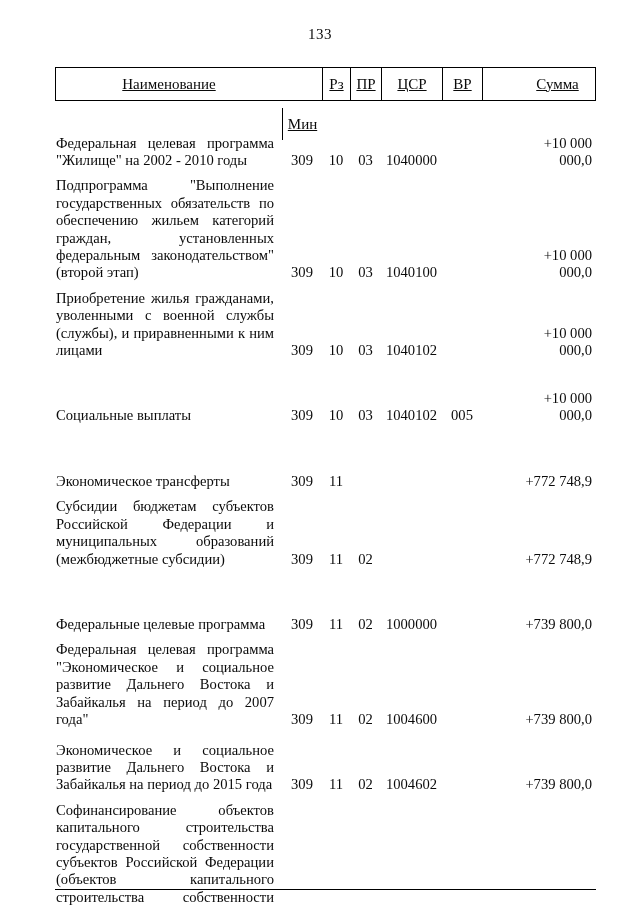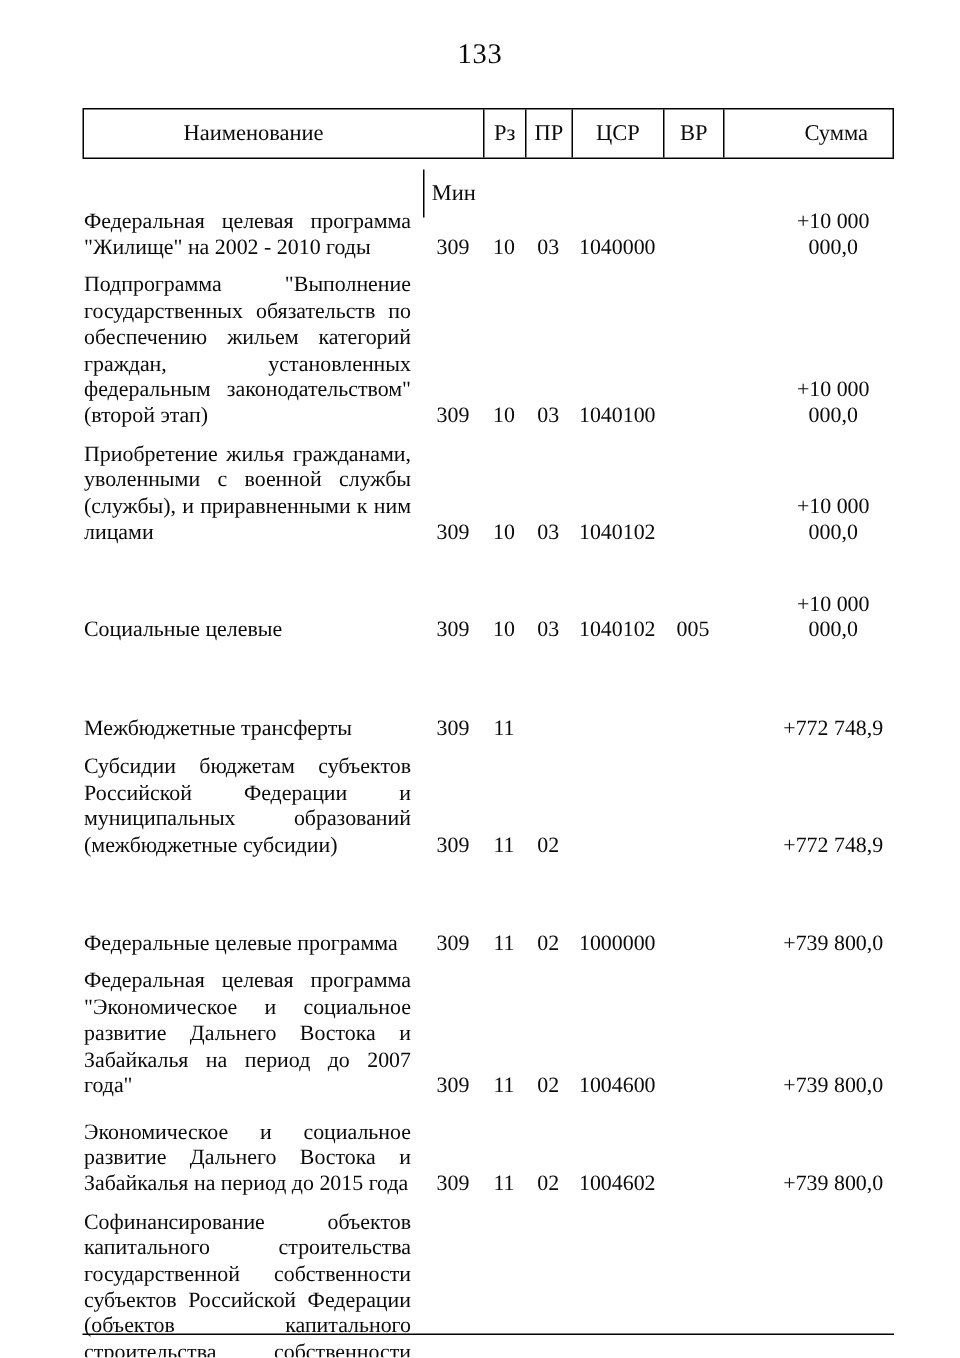--- a/index.html
+++ b/index.html
@@ -12,40 +12,41 @@
   .page {
     position: relative;
     width: 640px;
     height: 905px;
     overflow: hidden;
     background: #ffffff;
   }
   .page-number {
     padding-top: 26px;
     text-align: center;
-    font-size: 19px;
+    font-size: 15px;
     letter-spacing: 0.5px;
   }
   .table {
     margin: 24px 0 0 55px;
     width: 541px;
   }
   .thead {
     display: flex;
     border: 1px solid #000;
     width: 541px;
     height: 34px;
     font-size: 15px;
   }
   .thead .hc {
     display: flex;
     align-items: center;
     justify-content: center;
     border-left: 1px solid #000;
     height: 100%;
+    text-decoration: underline;
   }
   .thead .hc:first-child { border-left: none; }
   .col-name { width: 226px; }
   .col-min  { width: 40px; margin-top: 40px; }
   .col-rz   { width: 28px; }
   .col-pr   { width: 31px; }
   .col-csr  { width: 61px; text-align: right; }
   .col-vr   { width: 40px; }
   .col-sum  { width: 113px; padding-left: 37px; }
   .tbody { width: 541px; padding-left: 1px; }
@@ -58,21 +59,21 @@
   }
   .trow:first-child { margin-top: 11px; }
   .trow .cell { flex: none; }
   .cell.col-name {
     text-align: justify;
     text-align-last: left;
     padding-right: 8px;
   }
   .cell.col-min, .cell.col-rz, .cell.col-pr,
   .cell.col-csr, .cell.col-vr { text-align: center; }
-  .cell.col-sum { text-align: center; padding-right: 3px; }
+  .cell.col-sum { text-align: right; padding-right: 3px; }
   .bottom-rule {
     position: absolute;
     left: 55px;
     top: 889px;
     width: 541px;
     border-top: 1px solid #000;
   }
 </style>
 </head>
 <body>
@@ -119,31 +120,31 @@
         <div class="cell col-name">Приобретение жилья гражданами, уволенными с военной службы (службы), и приравненными к ним лицами</div>
         <div class="cell col-min">309</div>
         <div class="cell col-rz">10</div>
         <div class="cell col-pr">03</div>
         <div class="cell col-csr">1040102</div>
         <div class="cell col-vr"></div>
         <div class="cell col-sum">+10 000 000,0</div>
       </div>
 
       <div class="trow">
-        <div class="cell col-name">Социальные целевые</div>
+        <div class="cell col-name">Социальные выплаты</div>
         <div class="cell col-min">309</div>
         <div class="cell col-rz">10</div>
         <div class="cell col-pr">03</div>
         <div class="cell col-csr">1040102</div>
         <div class="cell col-vr">005</div>
         <div class="cell col-sum">+10 000 000,0</div>
       </div>
 
       <div class="trow">
-        <div class="cell col-name">Межбюджетные трансферты</div>
+        <div class="cell col-name">Экономическое трансферты</div>
         <div class="cell col-min">309</div>
         <div class="cell col-rz">11</div>
         <div class="cell col-pr"></div>
         <div class="cell col-csr"></div>
         <div class="cell col-vr"></div>
         <div class="cell col-sum">+772 748,9</div>
       </div>
 
       <div class="trow">
         <div class="cell col-name">Субсидии бюджетам субъектов Российской Федерации и муниципальных образований (межбюджетные субсидии)</div>

